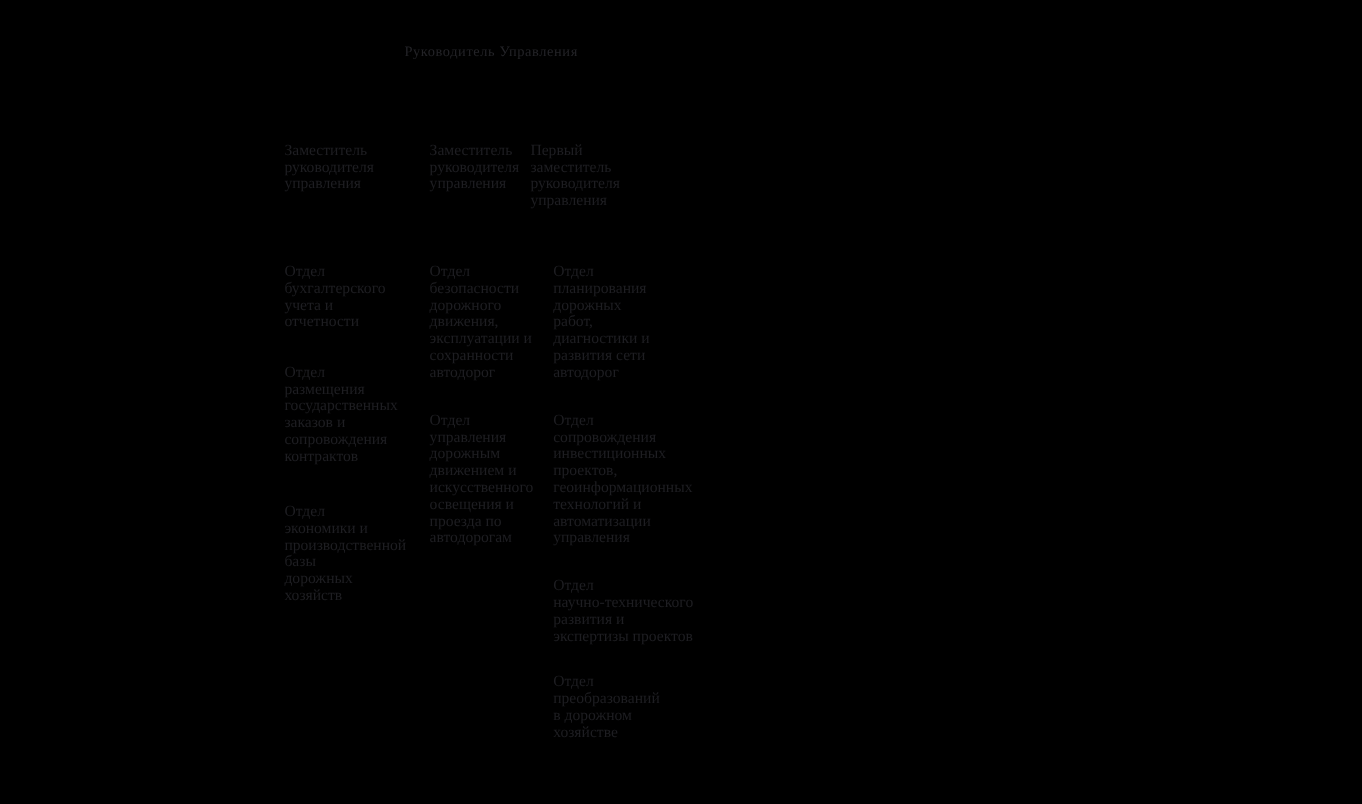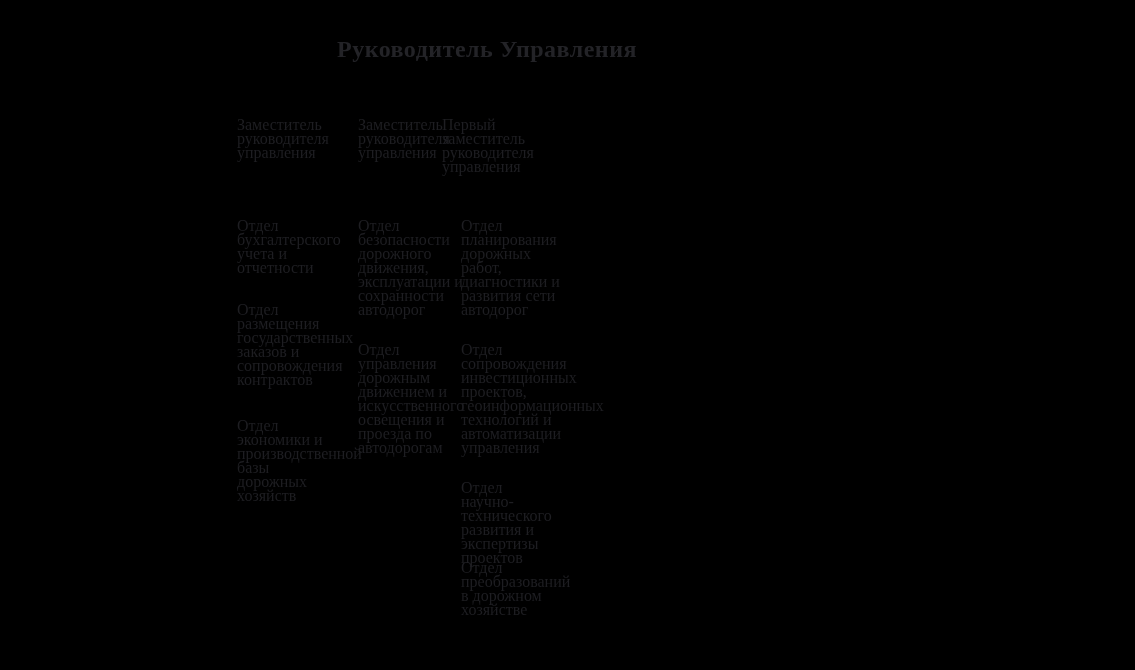--- a/index.html
+++ b/index.html
@@ -15,30 +15,30 @@
     position: relative;
     width: 1135px;
     height: 670px;
     background: #000000;
   }
   .chart-title {
     position: absolute;
     left: 337px;
     top: 36px;
     width: 300px;
-    font-size: 24px;
-    font-weight: bold;
+    font-size: 12px;
+    font-weight: normal;
     color: #232327;
     letter-spacing: 0.5px;
     white-space: pre-line;
   }
   .org-box {
     position: absolute;
     color: #1e1e22;
-    font-size: 16px;
+    font-size: 13px;
     line-height: 14px;
     white-space: pre-line;
     width: 130px;
   }
   
   .pos-h1 { left: 237px; top: 118px; }
   .pos-h2 { left: 358px; top: 118px; }
   .pos-h3 { left: 442px; top: 118px; width: 110px; }
   .pos-h4 { left: 568px; top: 118px; width: 140px; }
   

